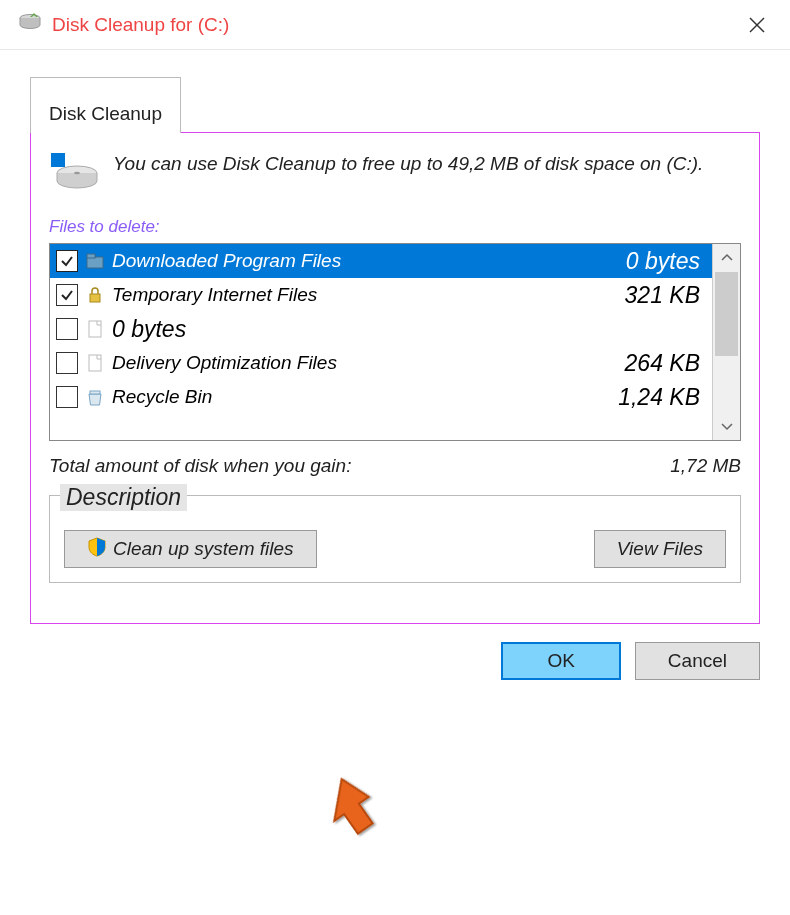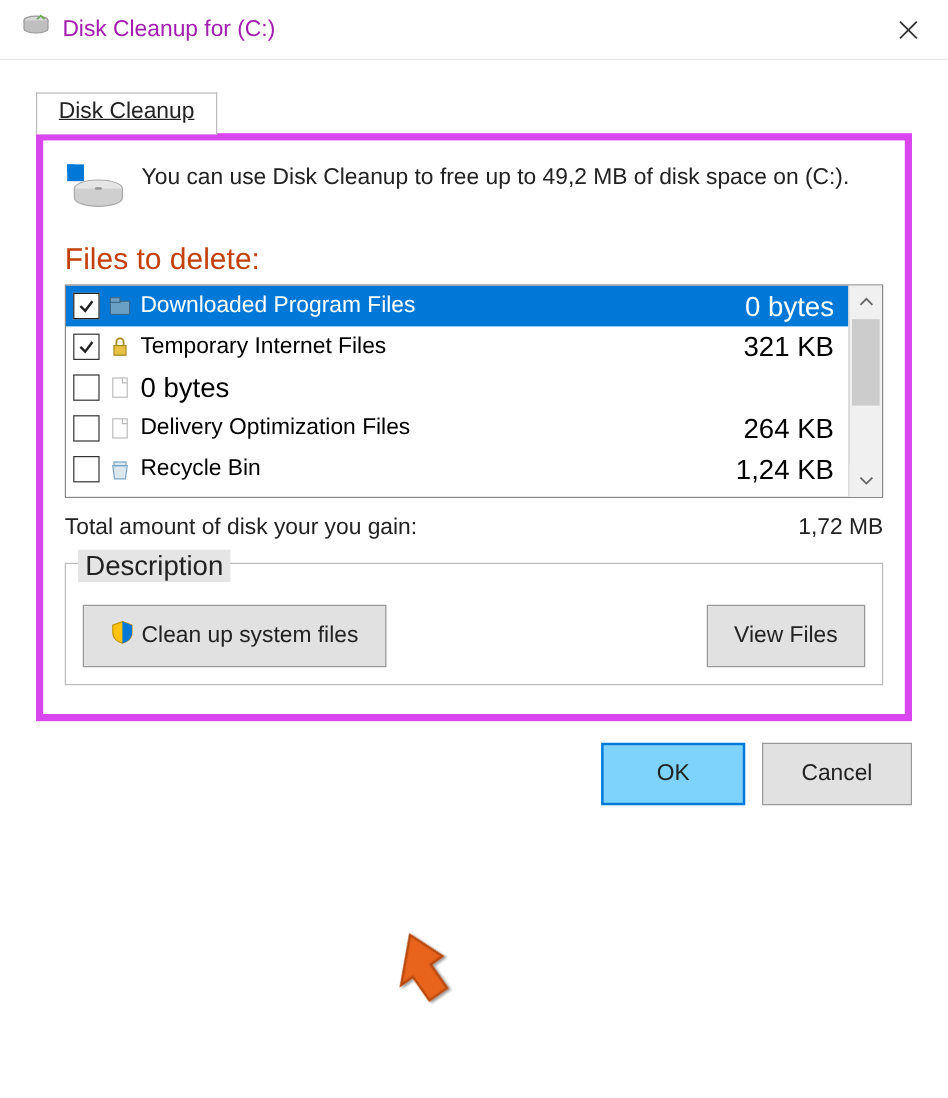--- a/index.html
+++ b/index.html
@@ -15,55 +15,55 @@
   }
   .titlebar {
     display: flex;
     align-items: center;
     height: 50px;
     padding: 0 8px 0 18px;
     background: #fff;
     border-bottom: 1px solid #e8e8e8;
   }
   .titlebar .icon-disk { margin-right: 10px; }
-  .titlebar .title { font-size: 19px; color: #a21caf; flex: 1; }
+  .titlebar .title { font-size: 19px; color: #ef4444; flex: 1; }
   .titlebar .close { width: 50px; height: 40px; display:flex; align-items:center; justify-content:center; cursor:pointer; }
   .tabbar {
     margin: 26px 0 0 30px;
     display: flex;
     align-items: flex-end;
   }
   .tab {
-    padding: 4px 18px 8px 18px;
+    padding: 25px 18px 8px 18px;
     border: 1px solid #bbb;
     border-bottom: none;
     background: #fff;
     font-size: 19px;
     color: #222;
     position: relative;
     top: 1px;
-    text-decoration: underline;
   }
   .tab-content {
     margin: 0 30px;
-    border: 6px solid #d946ef;
-    padding: 18px 18px 24px 18px;
-    background: #fff;
+    border: 1px solid #d946ef;
+    padding: 18px 18px 40px 18px;
+    background: #fff;
+    font-style: italic;
   }
   .summary-row {
     display: flex;
     align-items: flex-start;
     margin-bottom: 20px;
   }
   .disk-icon-large { margin-right: 14px; flex-shrink:0; }
   .summary-text { font-size: 19px; color: #222; line-height: 1.35; }
-  .section-label { font-size: 25px; color: #c2410c; margin-bottom: 6px; }
+  .section-label { font-size: 17px; color: #8b5cf6; margin-bottom: 6px; }
   .file-list {
     border: 1px solid #888;
-    height: 178px;
+    height: 198px;
     overflow: hidden;
     display:flex;
   }
   .file-list-body { flex:1; }
   .file-row {
     display: flex;
     align-items: center;
     height: 34px;
     padding: 0 6px;
   }
@@ -92,21 +92,21 @@
     position:absolute; top:-12px; left:10px; background:#e5e5e5; padding:0 6px; font-size:23px; color:#222;
   }
   .desc-text { font-size:19px; color:#222; line-height:1.35; min-height:170px; }
   .btn-row { display:flex; justify-content:space-between; margin-top:20px; align-items:center;}
   .btn {
     border:1px solid #999;
     background:#e1e1e1;
     font-size:19px;
     color:#222;
     padding: 8px 22px;
-    height:52px;
+    height:38px;
     display:inline-flex;
     align-items:center;
     cursor:pointer;
   }
   .btn .shield { margin-right:6px; }
   .dialog-btn-row {
     display:flex;
     justify-content:flex-end;
     gap:14px;
     padding: 18px 30px 0 0;
@@ -237,21 +237,21 @@
       </div>
       <div class="sb-btn">
         <svg width="12" height="12">
             <path d="M1 4 L6 9 L11 4" fill="none" stroke="#666" stroke-width="1.5"></path>
           </svg>
       </div>
     </div>
   </div>
 
   <div class="total-row">
-    <span class="tlabel">Total amount of disk your you gain:</span>
+    <span class="tlabel">Total amount of disk when you gain:</span>
     <span>1,72 MB</span>
   </div>
 
   <div class="fieldset">
     <span class="legend">Description</span>
     <div class="btn-row">
       <span class="btn">
         <span class="shield">
           <svg width="20" height="20" viewBox="0 0 20 20">
             <path d="M10 1 L18 4 V10 C18 15 14 18 10 19 C6 18 2 15 2 10 V4 Z" fill="#ffc20e" stroke="#c89200"></path>

